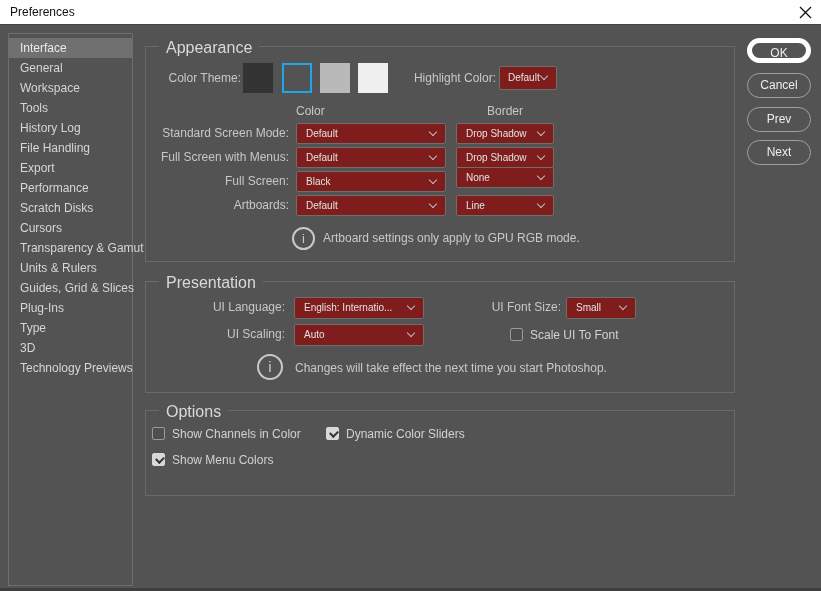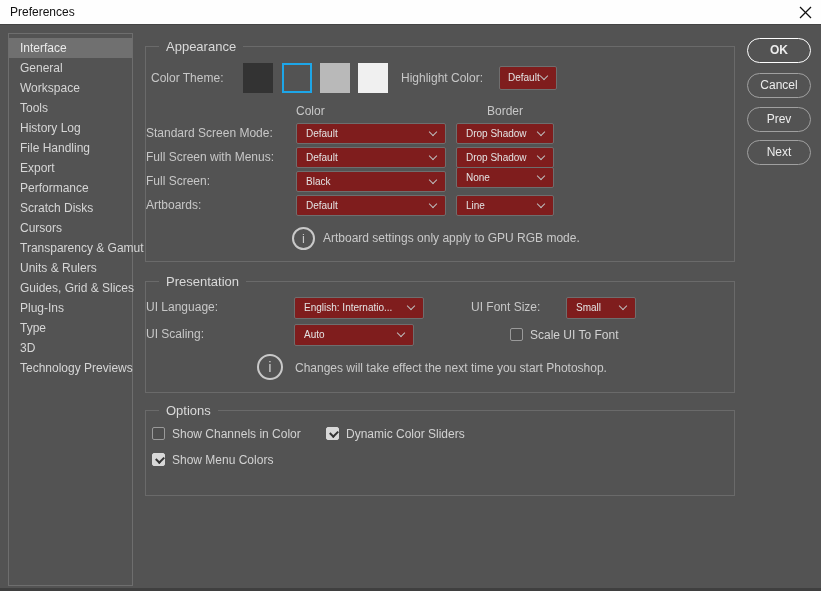--- a/index.html
+++ b/index.html
@@ -13,27 +13,27 @@
   #close { position:absolute; right:8px; top:5px; width:15px; height:15px; cursor:pointer; }
 
   
   #sidebar { position:absolute; left:8px; top:33px; width:125px; height:553px; border:1px solid #6e6e6e; }
   .side-item { height:20px; line-height:20px; padding-left:11px; font-size:12px; color:#d6d6d6; white-space:nowrap; cursor:pointer; }
   .side-item.selected { background:#707070; color:#ebebeb; }
   #sidebar .pad { height:4px; }
 
   
   .groupbox { position:absolute; left:145px; width:590px; border:1px solid #6a6a6a; }
-  .legend { position:absolute; top:-8px; left:13px; background:#535353; padding:0 7px; font-size:13px; color:#d9d9d9; white-space:nowrap; }
+  .legend { position:absolute; top:-8px; left:13px; background:#535353; padding:0 7px; font-size:16px; color:#d9d9d9; white-space:nowrap; }
   #box-appearance { top:46px; height:216px; }
   #box-presentation { top:281px; height:112px; }
   #box-options { top:410px; height:86px; }
 
   .lbl { position:absolute; font-size:12px; color:#c7c7c7; white-space:nowrap; }
-  .r { }
+  .r { text-align:right; }
 
   
   .dd { position:absolute; background:#7f1d1d; border:1px solid #6e6e6e; border-radius:2px; color:#e3e3e3; font-size:10px; padding-left:9px; cursor:pointer; white-space:nowrap; overflow:hidden; }
   .chev { position:absolute; right:9px; top:50%; width:6px; height:6px; margin-top:-5px; border-right:1px solid #bdbdbd; border-bottom:1px solid #bdbdbd; transform:rotate(45deg); }
 
   
   .swatch { position:absolute; top:16px; width:30px; height:30px; cursor:pointer; }
   .swatch.selected { border:2px solid #1da6e8; }
 
   
@@ -42,21 +42,21 @@
 
   
   .cb { position:absolute; width:13px; height:13px; border-radius:2px; cursor:pointer; }
   .cb.unchecked { background:#4e4e4e; border:1px solid #9a9a9a; }
   .cb.checked { background:#d8d8d8; border:1px solid #d8d8d8; }
   .cb.checked::after { content:""; position:absolute; left:2.5px; top:2px; width:6px; height:4px; border-left:2px solid #333; border-bottom:2px solid #333; transform:rotate(-45deg); }
   .cb-label { position:absolute; font-size:12px; color:#d2d2d2; white-space:nowrap; }
 
   
   .btn { position:absolute; left:747px; width:64px; height:25px; border-radius:13px; background:transparent; color:#ececec; font-size:12px; text-align:center; line-height:23px; border:1px solid #a0a0a0; cursor:pointer; font-family:"Liberation Sans", sans-serif; }
-  .btn.default { border:1px solid #ffffff; line-height:21px;font-weight:bold; }
+  .btn.default { border:5px solid #ffffff; line-height:21px; }
 </style>
 </head>
 <body>
 
 <div id="dialog">
 
   <div id="titlebar">
     <div id="title">Preferences</div>
     <svg id="close" viewBox="0 0 15 15">
       <line x1="2" y1="2" x2="13" y2="13" stroke="#111" stroke-width="1.3"></line>
@@ -146,21 +146,21 @@
     <div class="dd" style="left:148px; top:15px; width:130px; height:22px; line-height:20px;">
       <span>English: Internatio...</span><span class="chev"></span>
     </div>
 
     <div class="lbl r" style="left:325px; top:18px; width:90px;">UI Font Size:</div>
     <div class="dd" style="left:420px; top:15px; width:70px; height:22px; line-height:20px;">
       <span>Small</span><span class="chev"></span>
     </div>
 
     <div class="lbl r" style="left:0; top:45px; width:139px;">UI Scaling:</div>
-    <div class="dd" style="left:148px; top:42px; width:120px; height:22px; line-height:20px;">
+    <div class="dd" style="left:148px; top:42px; width:130px; height:22px; line-height:20px;">
       <span>Auto</span><span class="chev"></span>
     </div>
 
     <div class="cb unchecked" style="left:364px; top:46px;"></div>
     <div class="cb-label" style="left:384px; top:46px;">Scale UI To Font</div>
 
     <div class="info-icon" style="left:111px; top:72px; width:26px; height:26px; font-size:15px; line-height:22px;">i</div>
     <div class="info-text" style="left:149px; top:79px;">Changes will take effect the next time you start Photoshop.</div>
   </div>
 

